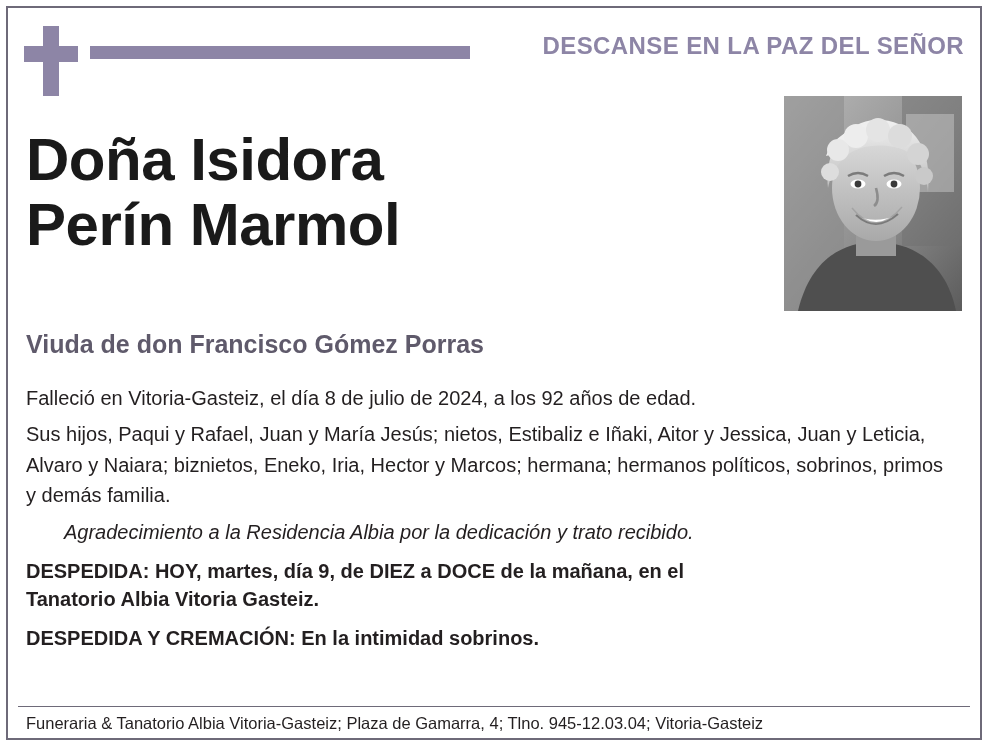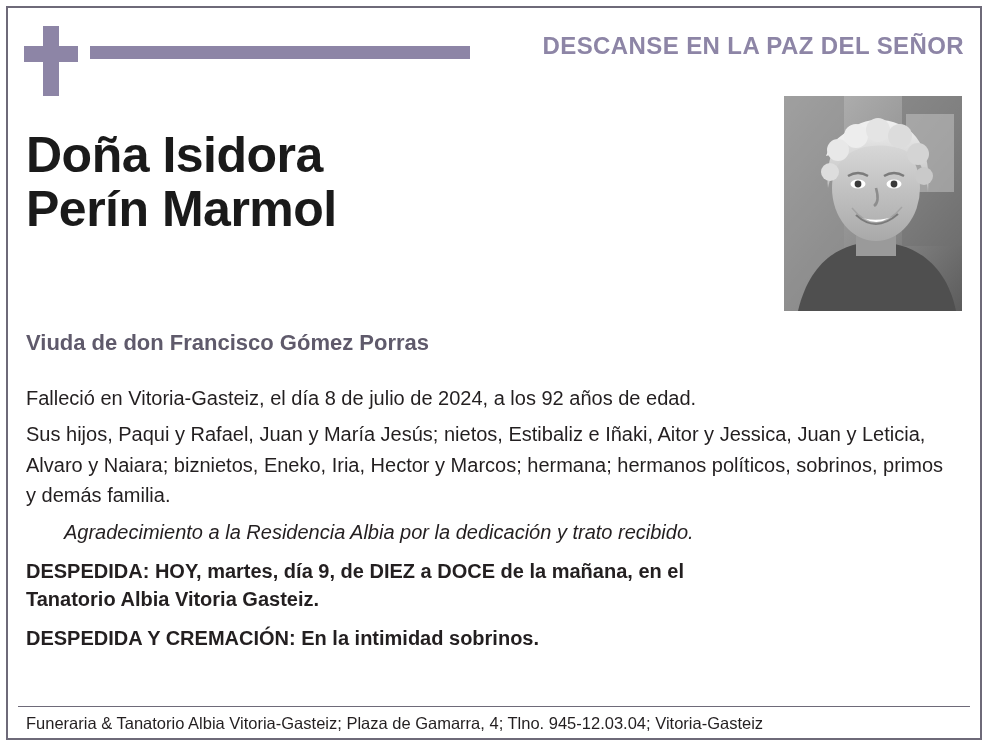--- a/index.html
+++ b/index.html
@@ -91,33 +91,33 @@
     filter: grayscale(100%);
   }
   .photo svg { display: block; }
 
   
   .name {
     position: absolute;
     left: 26px;
     top: 128px;
     width: 720px;
-    font-size: 50px;
+    font-size: 60px;
     line-height: 1.08;
     font-weight: bold;
     color: #1a1a1a;
     letter-spacing: -0.5px;
   }
   .name div { white-space: nowrap; }
 
   .spouse {
     position: absolute;
     left: 26px;
     top: 330px;
-    font-size: 22px;
+    font-size: 25px;
     font-weight: bold;
     color: #5f5a6b;
   }
 
   
   .body-text {
     position: absolute;
     left: 26px;
     top: 383px;
     width: 930px;

